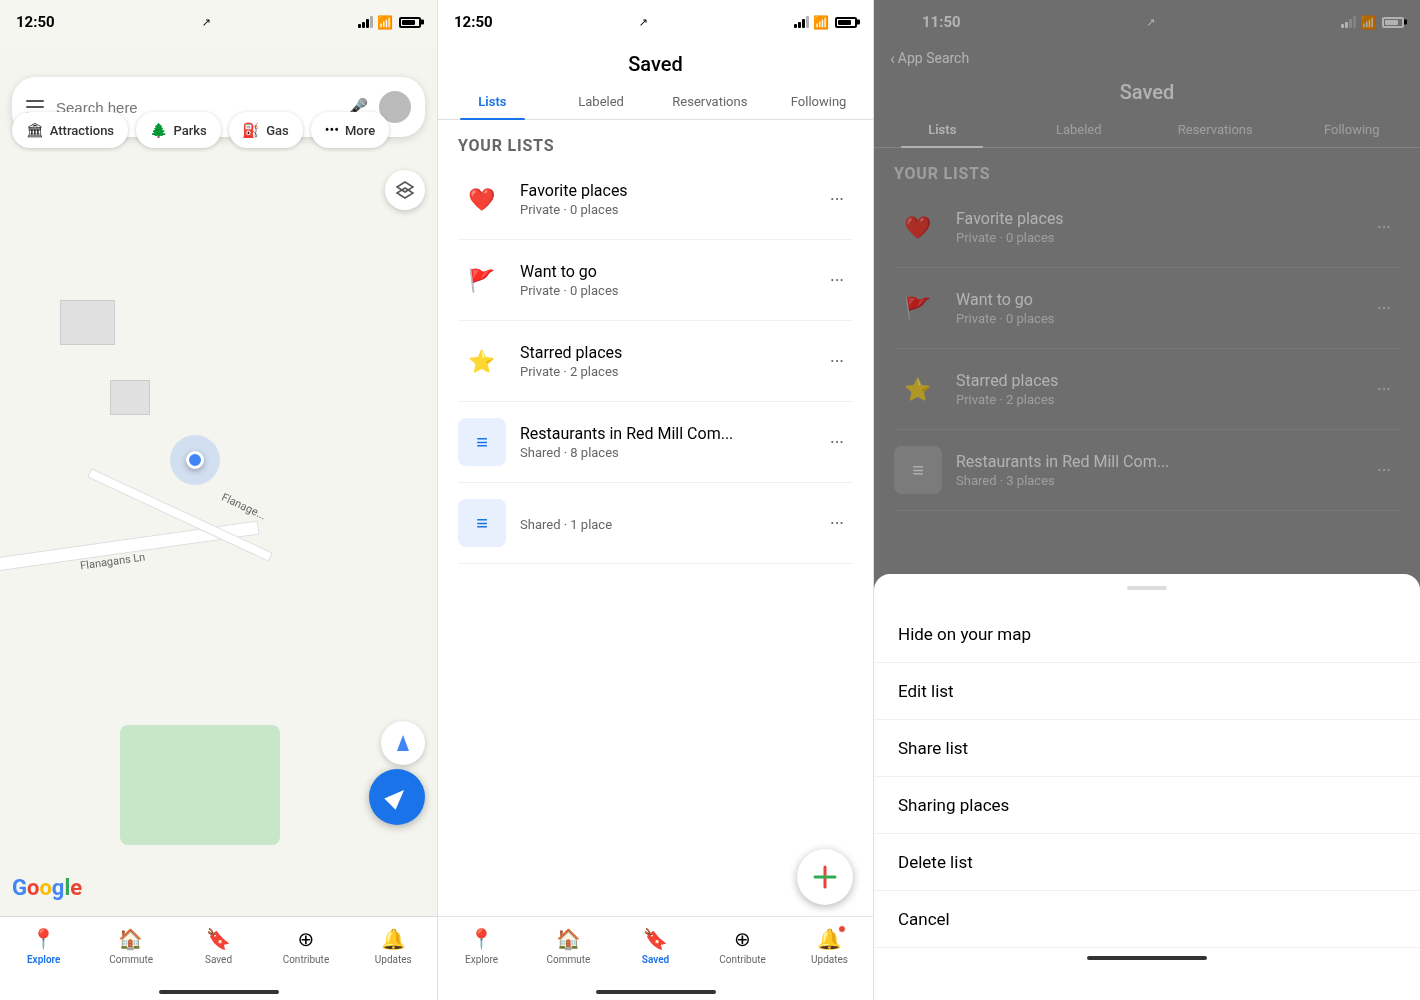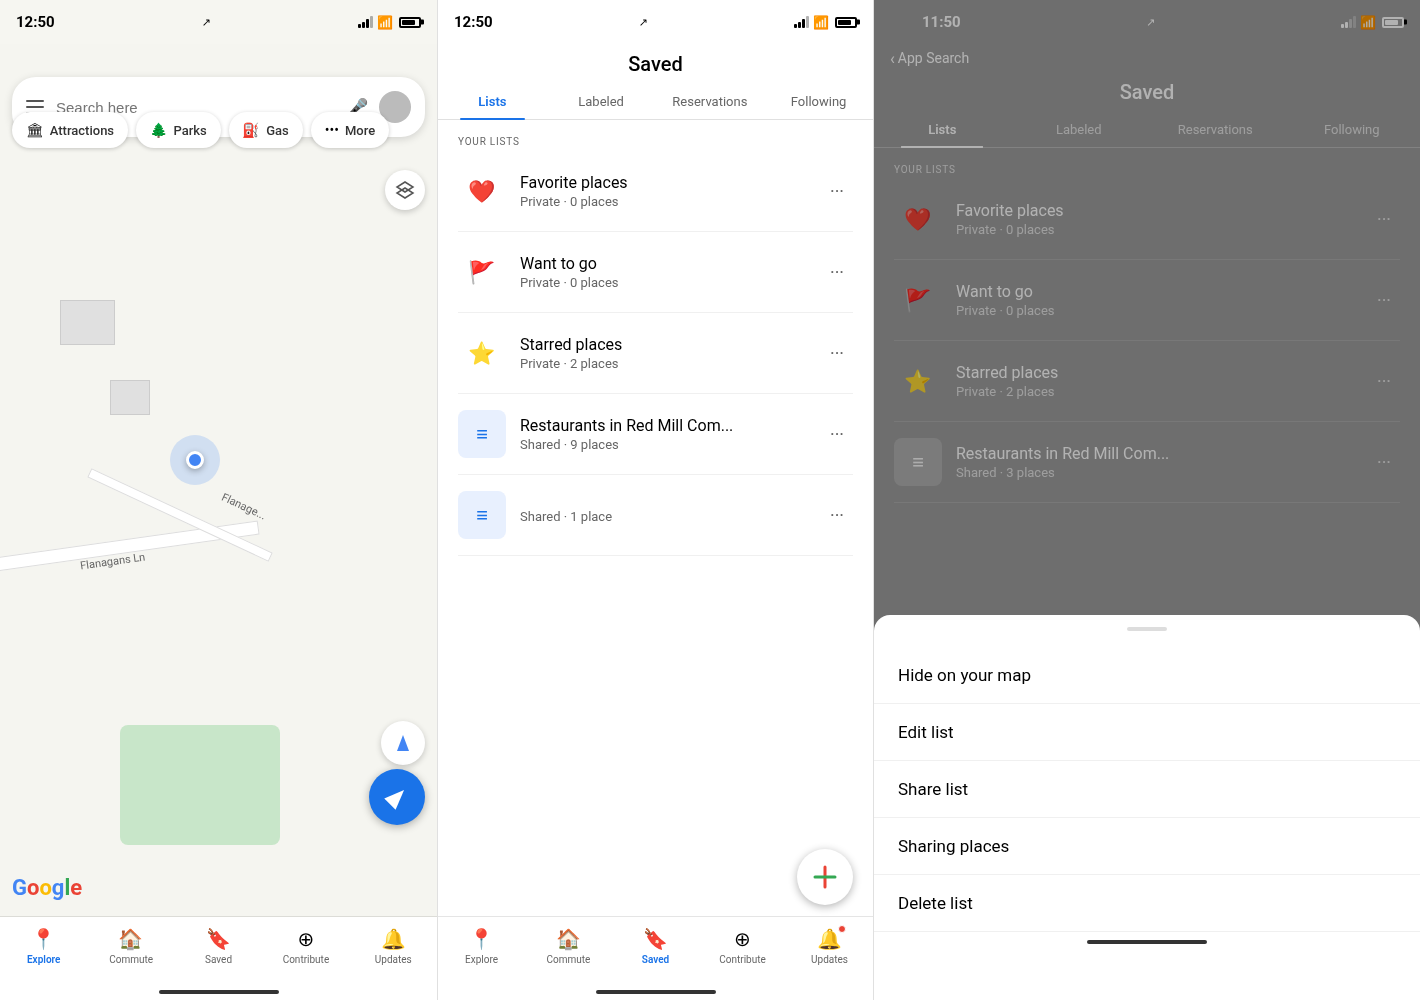--- a/index.html
+++ b/index.html
@@ -423,22 +423,22 @@
       height: 2px;
       background: #1a73e8;
       border-radius: 1px;
     }
 
     
     .lists-section {
       padding: 16px 20px 8px;
     }
     .lists-section-title {
-      font-size: 10px;
-      font-weight: 400;
+      font-size: 16px;
+      font-weight: 700;
       color: #666;
       letter-spacing: 0.8px;
       margin-bottom: 4px;
     }
 
     .list-item {
       display: flex;
       align-items: center;
       padding: 16px 0;
       border-bottom: 1px solid #f0f0f0;
@@ -572,21 +572,21 @@
     }
 
     .context-menu {
       position: absolute;
       bottom: 0;
       left: 0;
       right: 0;
       background: white;
       border-radius: 16px 16px 0 0;
       z-index: 30;
-      padding: 12px 0 56px;
+      padding: 12px 0 40px;
     }
 
     .context-menu-handle {
       width: 40px;
       height: 4px;
       background: #ddd;
       border-radius: 2px;
       margin: 0 auto 16px;
     }
 
@@ -778,21 +778,21 @@
       </div>
       <div class="list-item-more">
         <span>···</span>
       </div>
     </div>
 
     <div class="list-item">
       <div class="list-item-icon" style="color:#1a73e8;font-size:20px;background:#e8f0fe;border-radius:8px;">≡</div>
       <div class="list-item-info">
         <div class="list-item-name">Restaurants in Red Mill Com...</div>
-        <div class="list-item-meta">Shared · 9 places</div>
+        <div class="list-item-meta">Shared · 8 places</div>
       </div>
       <div class="list-item-more">
         <span>···</span>
       </div>
     </div>
 
     <div class="list-item">
       <div class="list-item-icon" style="color:#1a73e8;font-size:20px;background:#e8f0fe;border-radius:8px;">≡</div>
       <div class="list-item-info">
         <div class="list-item-meta">Shared · 1 place</div>
@@ -930,16 +930,19 @@
     </div>
     <div class="context-menu-item">
       <span>Share list</span>
     </div>
     <div class="context-menu-item">
       <span>Sharing places</span>
     </div>
     <div class="context-menu-item">
       <span>Delete list</span>
     </div>
+    <div class="context-menu-item">
+      <span>Cancel</span>
+    </div>
 
     <div class="home-indicator" style="position:relative;bottom:auto;margin:8px auto 0;transform:none;left:auto;"></div>
   </div>
 </div>
 
 </body></html>

